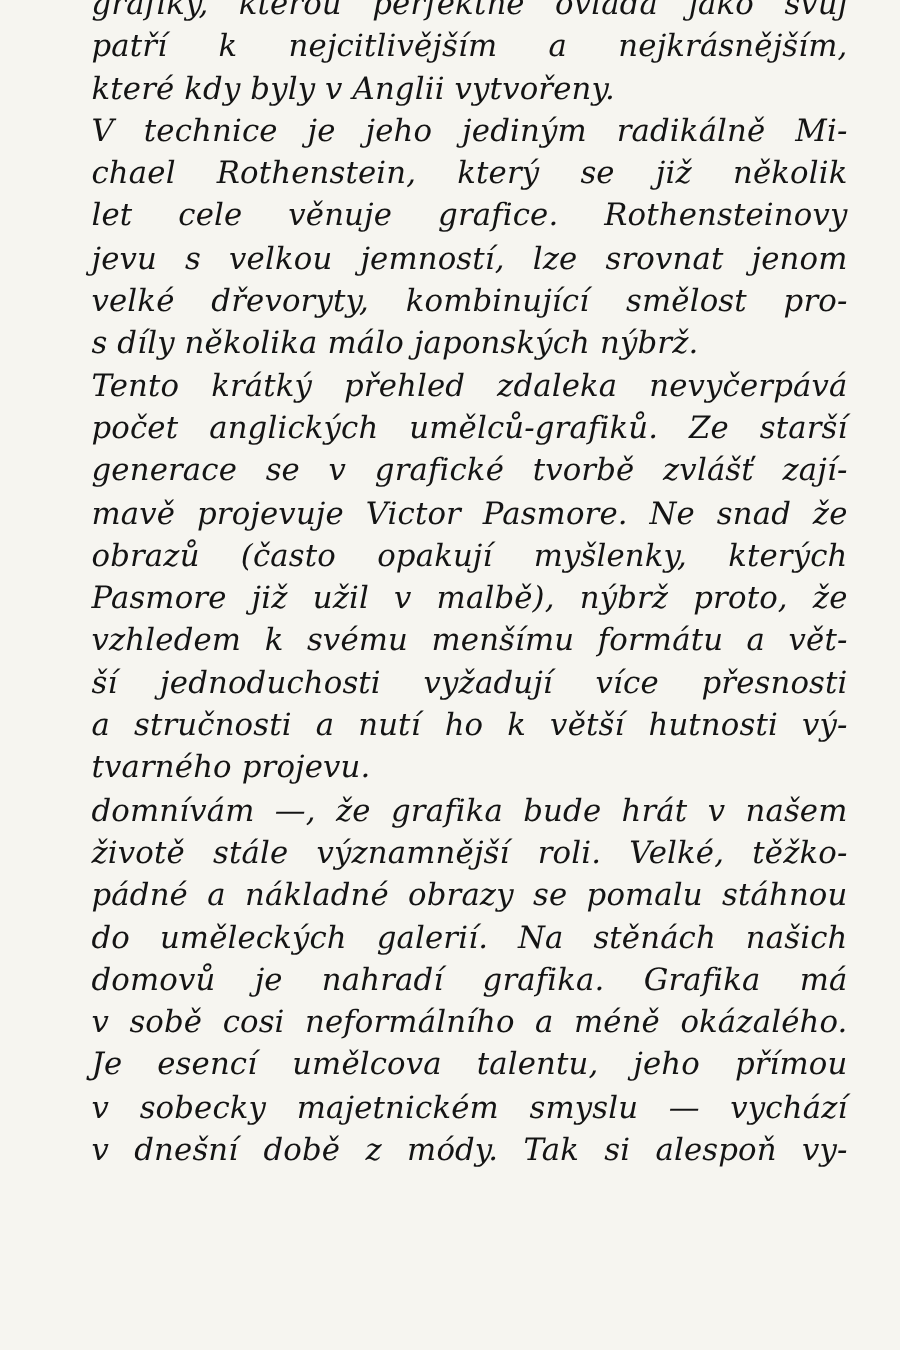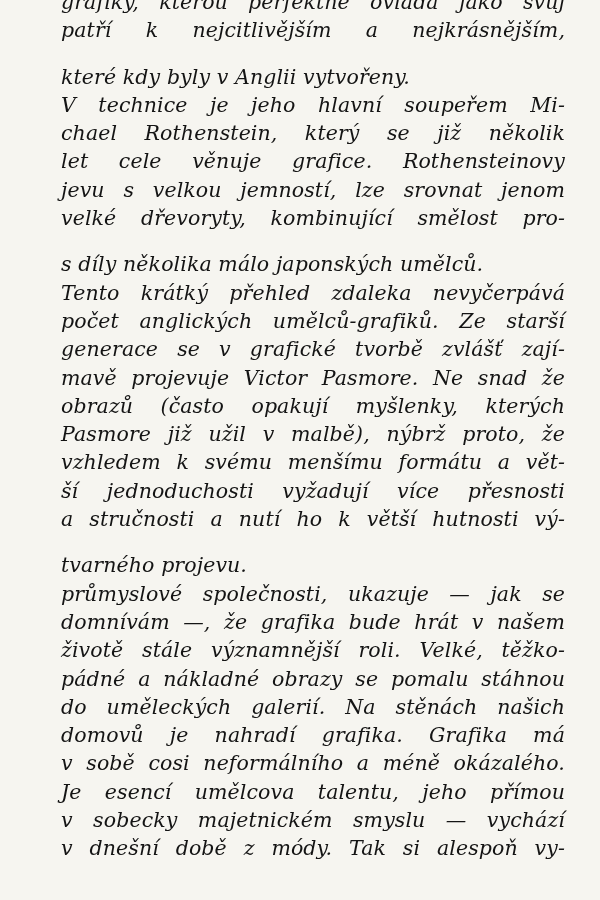--- a/index.html
+++ b/index.html
@@ -32,52 +32,50 @@
     }
     .line {
       display: block;
       white-space: nowrap;
       text-align: justify;
       text-align-last: justify;
       height: 28.3px;
     }
     .line.last {
       text-align-last: left;
-      margin-top: 18px;
     }
   </style>
 </head>
 <body>
 
 <div class="page">
   <div class="text-block">
 
     <span class="line">grafiky, kterou perfektně ovládá jako svůj</span>
     <span class="line">patří k nejcitlivějším a nejkrásnějším,</span>
     <span class="line last">které kdy byly v Anglii vytvořeny.</span>
 
-    <span class="line">V technice je jeho hlavní soupeřem Mi-</span>
+    <span class="line">V technice je jeho jediným radikálně Mi-</span>
     <span class="line">chael Rothenstein, který se již několik</span>
     <span class="line">let cele věnuje grafice. Rothensteinovy</span>
     <span class="line">jevu s velkou jemností, lze srovnat jenom</span>
     <span class="line">velké dřevoryty, kombinující smělost pro-</span>
-    <span class="line last">s díly několika málo japonských umělců.</span>
+    <span class="line last">s díly několika málo japonských nýbrž.</span>
 
     <span class="line">Tento krátký přehled zdaleka nevyčerpává</span>
     <span class="line">počet anglických umělců-grafiků. Ze starší</span>
     <span class="line">generace se v grafické tvorbě zvlášť zají-</span>
     <span class="line">mavě projevuje Victor Pasmore. Ne snad že</span>
     <span class="line">obrazů (často opakují myšlenky, kterých</span>
     <span class="line">Pasmore již užil v malbě), nýbrž proto, že</span>
     <span class="line">vzhledem k svému menšímu formátu a vět-</span>
     <span class="line">ší jednoduchosti vyžadují více přesnosti</span>
     <span class="line">a stručnosti a nutí ho k větší hutnosti vý-</span>
     <span class="line last">tvarného projevu.</span>
 
-    <span class="line">průmyslové společnosti, ukazuje — jak se</span>
     <span class="line">domnívám —, že grafika bude hrát v našem</span>
     <span class="line">životě stále významnější roli. Velké, těžko-</span>
     <span class="line">pádné a nákladné obrazy se pomalu stáhnou</span>
     <span class="line">do uměleckých galerií. Na stěnách našich</span>
     <span class="line">domovů je nahradí grafika. Grafika má</span>
     <span class="line">v sobě cosi neformálního a méně okázalého.</span>
     <span class="line">Je esencí umělcova talentu, jeho přímou</span>
     <span class="line">v sobecky majetnickém smyslu — vychází</span>
     <span class="line">v dnešní době z módy. Tak si alespoň vy-</span>
 

